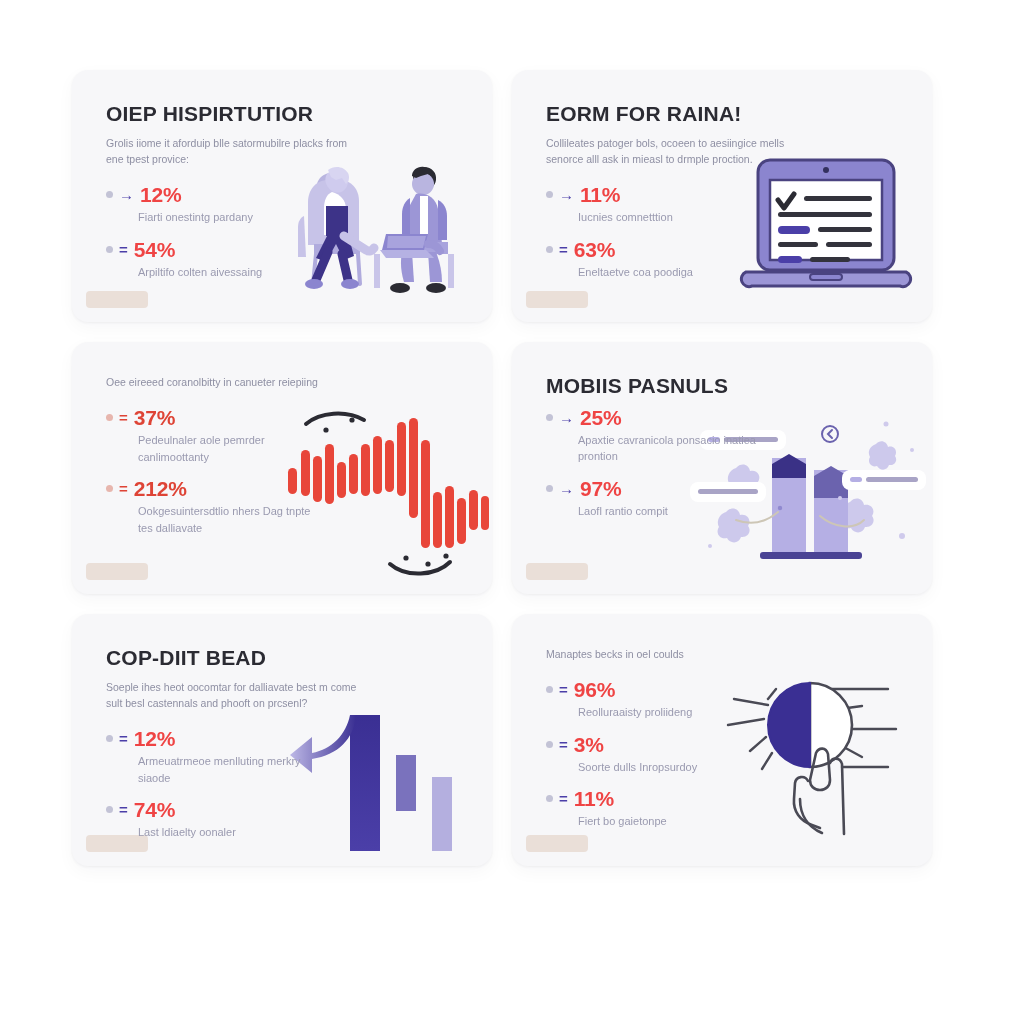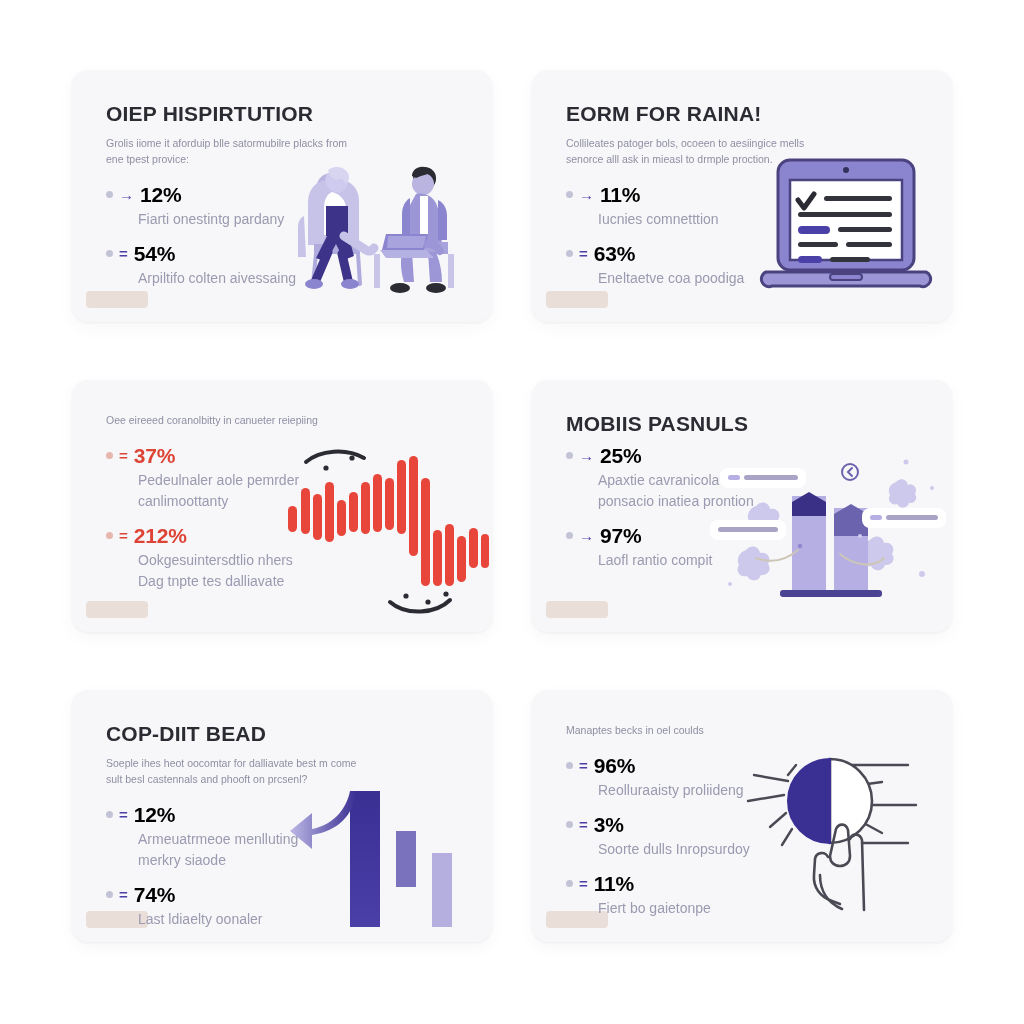--- a/index.html
+++ b/index.html
@@ -11,20 +11,21 @@
   }
   .board {
     width: 1024px; height: 1024px;
     padding: 70px 72px;
     display: grid;
     grid-template-columns: 420px 420px;
     grid-template-rows: 252px 252px 252px;
     column-gap: 40px;
     row-gap: 58px;
     background: #ffffff;
+    gap: 20px;
   }
   .card {
     position: relative;
     background: #f7f7f9;
     border-radius: 16px;
     box-shadow: 0 1px 3px rgba(30,30,60,0.055), 0 6px 18px rgba(30,30,60,0.035);
     overflow: hidden;
     padding: 32px 0 0 34px;
   }
   .card-body { width: 236px; position: relative; z-index: 3; }
@@ -52,24 +53,24 @@
   .stat-dot {
     width: 7px; height: 7px; border-radius: 50%;
     background: #c3c3d6; flex: none;
   }
   .stat-glyph {
     font-size: 15px; font-weight: 700; line-height: 1;
     color: #4b3fa8;
   }
   .stat-value {
     font-size: 21px; font-weight: 700; line-height: 1;
-    color: #000000; letter-spacing: -0.2px;
+    color: #ef4444; letter-spacing: -0.2px;
   }
   .stat-label {
-    font-size: 14px; line-height: 1.5;
+    font-size: 11px; line-height: 1.5;
     color: #9a9ab0; margin-top: 4px; margin-left: 32px;
     width: 180px;
   }
   .card.accent-red .stat-glyph,
   .card.accent-red .stat-value { color: #de4436; }
   .card.accent-red .stat-dot { background: #e7b6ae; }
   .tag-bar {
     position: absolute; left: 14px; bottom: 14px;
     width: 62px; height: 17px; border-radius: 4px;
     background: #eadfd8;

